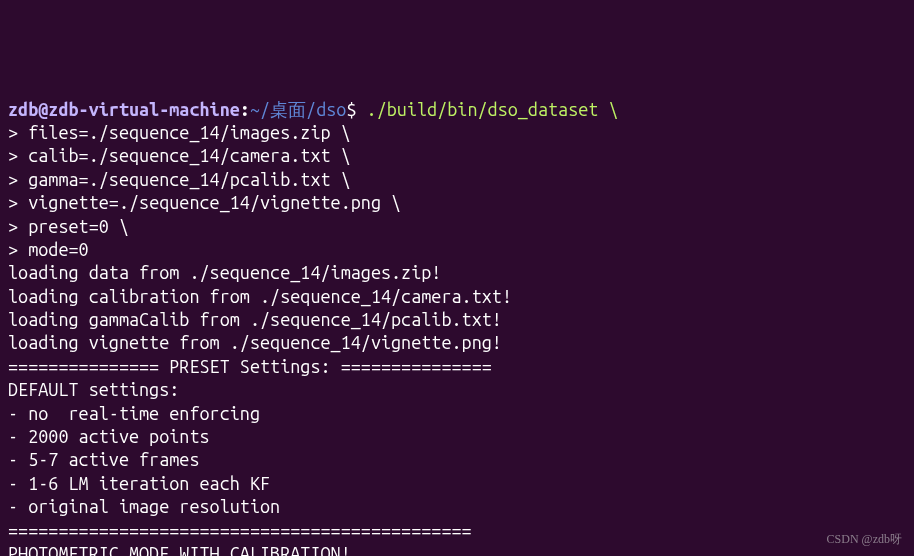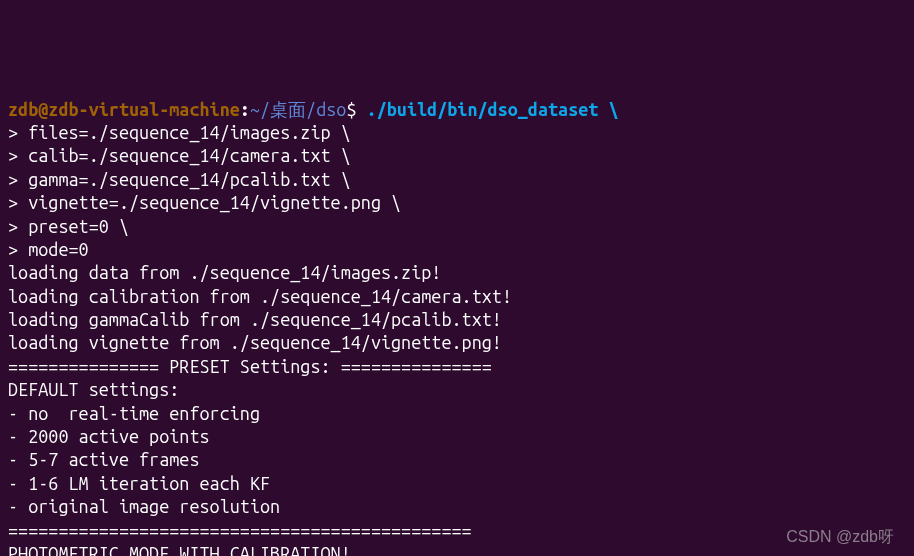--- a/index.html
+++ b/index.html
@@ -14,45 +14,44 @@
       line-height: 1.3;
       color: #ffffff;
       padding: 4px 8px;
       width: 914px;
       height: 556px;
       overflow: hidden;
       position: relative;
       white-space: pre;
     }
     .prompt-user {
-      color: #a16207;
+      color: #c4b5fd;
       font-weight: bold;
     }
     .prompt-path {
       color: #5f87d7;
       font-weight: normal;
     }
     .prompt-colon {
       color: #ffffff;
       font-weight: bold;
     }
     .prompt-dollar {
       color: #ffffff;
     }
     .cmd {
-      color: #0ea5e9;
-      font-weight: bold;
+      color: #bef264;
     }
     .watermark {
       position: absolute;
       bottom: 8px;
-      right: 20px;
+      right: 12px;
       color: rgba(200, 200, 200, 0.6);
-      font-size: 16px;
-      font-family: Liberation Sans, sans-serif;
+      font-size: 12px;
+      font-family: Liberation Serif, serif;
     }
     .terminal-line {
       display: block;
     }
   </style>
 </head>
 <body>
 
 
 

